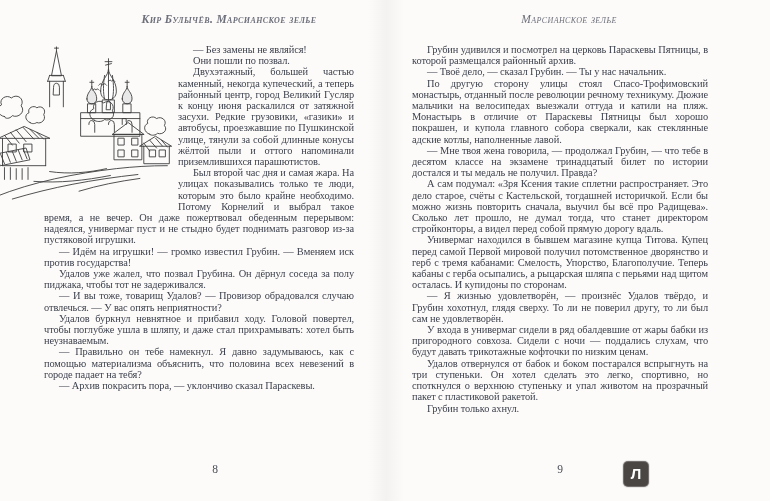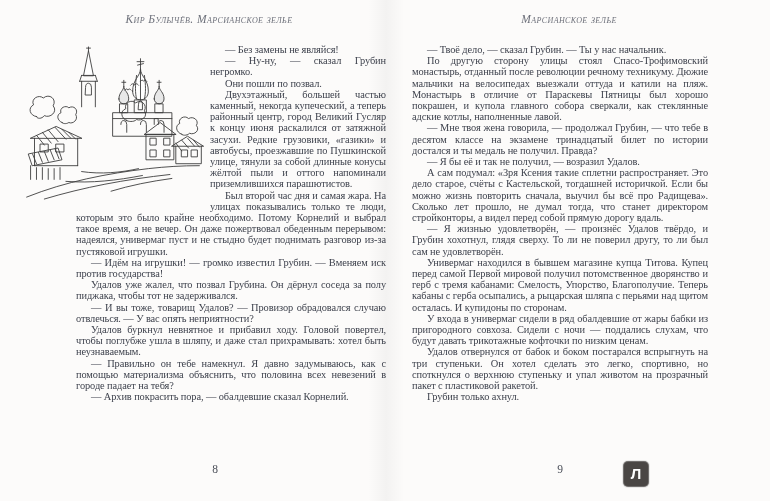--- a/index.html
+++ b/index.html
@@ -19,32 +19,32 @@
   .page-header {
     position:absolute; top:13px;
     font-style:italic;
     font-variant:small-caps;
     font-size:11.5px;
     letter-spacing:0.4px;
     color:#6d707a;
     text-align:center;
     white-space:nowrap;
   }
-  #left-header  { left:54px;  width:310px; }
+  #left-header  { left:74px;  width:310px;font-weight:bold; }
   #right-header { left:421px; width:296px; }
   .text-block {
     position:absolute; top:44px;
     text-align:justify;
     font-size:10.4px;
     line-height:11.2px;
     letter-spacing:-0.1px;
     hyphens:auto;
     -webkit-hyphens:auto;
   }
-  #left-text  { left:76px;  width:310px; }
+  #left-text  { left:44px;  width:310px; }
   #right-text { left:412px; width:296px; }
   .text-block p { margin:0; text-indent:15px; }
   .illustration-float {
     float:left;
     width:185px; height:157px;
     margin-left:-55px;
     margin-right:4px;
     margin-bottom:2px;
   }
   .illustration-float svg { width:100%; height:100%; }
@@ -125,44 +125,43 @@
         <path d="M110,42 c1.5,-2 3,-2 4,0 c1,-2 2.5,-2 4,0 M120,38 c1.2,-1.6 2.4,-1.6 3.2,0 c0.8,-1.6 2,-1.6 3.2,0 M104,47 c1.2,-1.6 2.4,-1.6 3.2,0 c0.8,-1.6 2,-1.6 3.2,0"></path>
 
         <path d="M4,156 C44,140 86,132 128,127 C146,125 162,124 180,124"></path>
         <path d="M22,158 C62,146 104,138 150,133"></path>
         <path d="M60,130 C80,133 100,131 118,127 M44,140 C70,142 96,139 122,134"></path>
         <path d="M90,150 C110,144 130,140 152,137"></path>
       </g>
     </svg>
   </div>
   <p>— Без замены не являйся!</p>
-  <p>— Ну-ну, — сказал Грубин негромко.</p>
   <p>Они пошли по позвал.</p>
   <p>Двухэтажный, большей частью каменный, некогда купеческий, а теперь районный центр, город Великий Гусляр к концу июня раскалился от затяжной засухи. Редкие грузовики, «газики» и автобусы, проезжавшие по Пушкинской улице, тянули за собой длинные конусы жёлтой пыли и оттого напоминали приземлившихся парашютистов.</p>
   <p>Был второй час дня и самая жара. На улицах показывались только те люди, которым это было крайне необходимо. Потому Корнелий и выбрал такое время, а не вечер. Он даже пожертвовал обеденным перерывом: надеялся, универмаг пуст и не стыдно будет поднимать разговор из-за пустяковой игрушки.</p>
   <p>— Идём на игрушки! — громко известил Грубин. — Вменяем иск против государства!</p>
   <p>Удалов уже жалел, что позвал Грубина. Он дёрнул соседа за полу пиджака, чтобы тот не задерживался.</p>
   <p>— И вы тоже, товарищ Удалов? — Провизор обрадовался случаю отвлечься. — У вас опять неприятности?</p>
   <p>Удалов буркнул невнятное и прибавил ходу. Головой повертел, чтобы поглубже ушла в шляпу, и даже стал прихрамывать: хотел быть неузнаваемым.</p>
   <p>— Правильно он тебе намекнул. Я давно задумываюсь, как с помощью материализма объяснить, что половина всех невезений в городе падает на тебя?</p>
-  <p>— Архив покрасить пора, — обалдевшие сказал Корнелий.</p>
+  <p>— Архив покрасить пора, — уклончиво сказал Параскевы.</p>
 </div>
 
 <div class="page-number" id="left-number">8</div>
 
 <div class="page-header" id="right-header">Марсианское зелье</div>
 
 <div class="text-block" id="right-text">
+  <p>Грубин удивился и посмотрел на церковь Параскевы Пятницы, в которой размещался районный архив.</p>
   <p>— Твоё дело, — сказал Грубин. — Ты у нас начальник.</p>
   <p>По другую сторону улицы стоял Спасо-Трофимовский монастырь, отданный после революции речному техникуму. Дюжие мальчики на велосипедах выезжали оттуда и катили на пляж. Монастырь в отличие от Параскевы Пятницы был хорошо покрашен, и купола главного собора сверкали, как стеклянные адские котлы, наполненные лавой.</p>
   <p>— Мне твоя жена говорила, — продолжал Грубин, — что тебе в десятом классе на экзамене тринадцатый билет по истории достался и ты медаль не получил. Правда?</p>
-  <p>— Я бы её и так не получил, — возразил Удалов.</p>
   <p>А сам подумал: «Зря Ксения такие сплетни распространяет. Это дело старое, счёты с Кастельской, тогдашней историчкой. Если бы можно жизнь повторить сначала, выучил бы всё про Радищева». Сколько лет прошло, не думал тогда, что станет директором стройконторы, а видел перед собой прямую дорогу вдаль.</p>
+  <p>Универмаг находился в бывшем магазине купца Титова. Купец перед самой Первой мировой получил потомственное дворянство и герб с тремя кабанами: Смелость, Упорство, Благополучие. Теперь кабаны с герба осыпались, а рыцарская шляпа с перьями над щитом осталась. И купидоны по сторонам.</p>
   <p>— Я жизнью удовлетворён, — произнёс Удалов твёрдо, и Грубин хохотнул, глядя сверху. То ли не поверил другу, то ли был сам не удовлетворён.</p>
-  <p>Универмаг находился в бывшем магазине купца Титова. Купец перед самой Первой мировой получил потомственное дворянство и герб с тремя кабанами: Смелость, Упорство, Благополучие. Теперь кабаны с герба осыпались, а рыцарская шляпа с перьями над щитом осталась. И купидоны по сторонам.</p>
   <p>У входа в универмаг сидели в ряд обалдевшие от жары бабки из пригородного совхоза. Сидели с ночи — поддались слухам, что будут давать трикотажные кофточки по низким ценам.</p>
   <p>Удалов отвернулся от бабок и боком постарался вспрыгнуть на три ступеньки. Он хотел сделать это легко, спортивно, но споткнулся о верхнюю ступеньку и упал животом на прозрачный пакет с пластиковой ракетой.</p>
   <p>Грубин только ахнул.</p>
 </div>
 
 <div class="page-number" id="right-number">9</div>
 
 <div class="watermark" id="watermark-badge" style="background: rgb(74, 70, 68); color: rgb(255, 255, 255);">
   <span>Л</span>
 </div>

